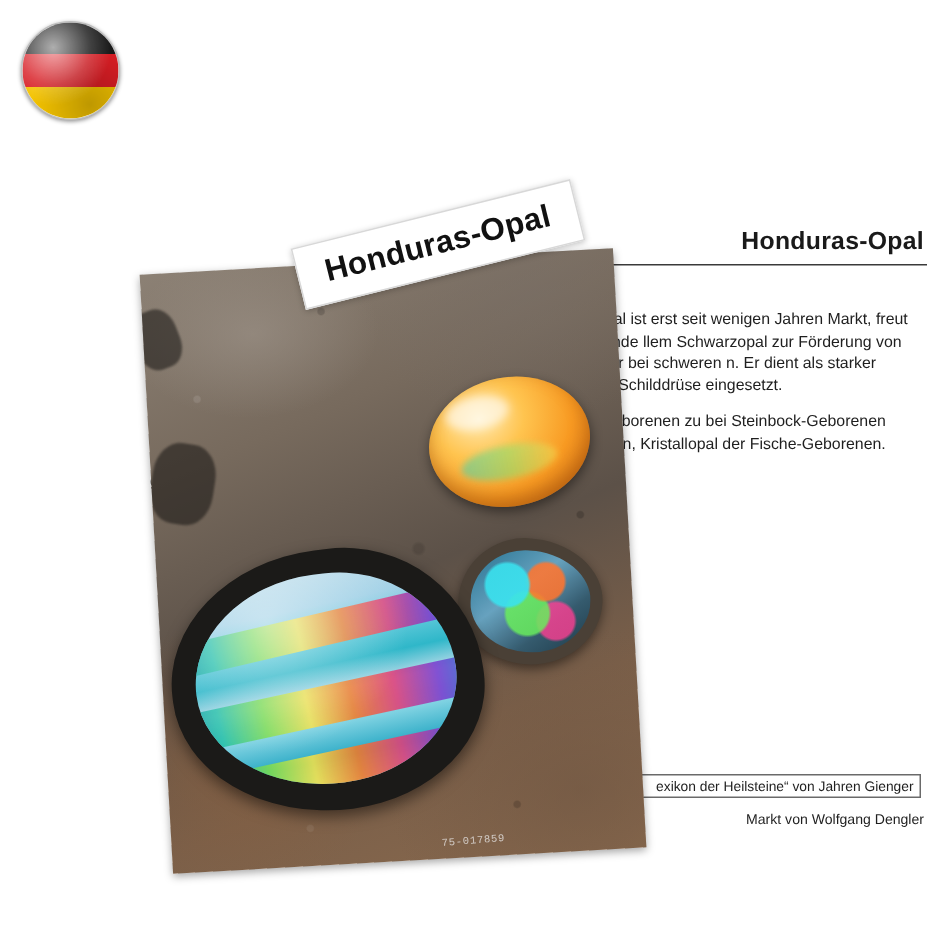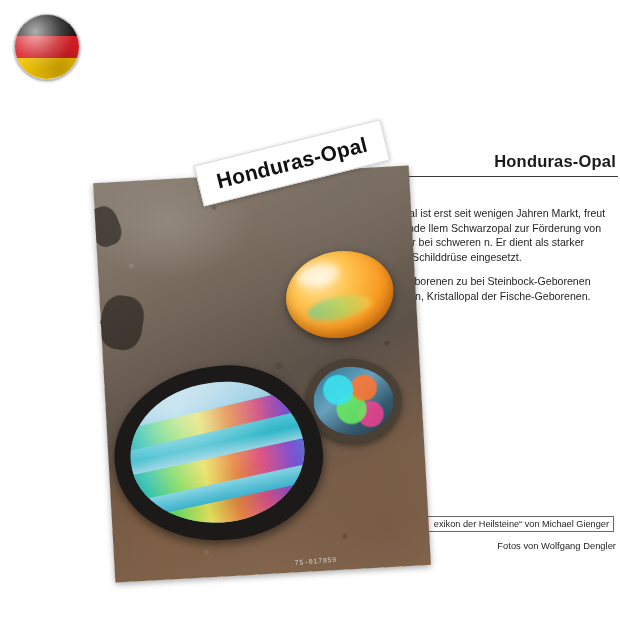--- a/index.html
+++ b/index.html
@@ -320,22 +320,22 @@
       <span>Der in einem Fair Trade Projekt                       erte Honduras-Opal ist erst seit wenigen Jahren                       Markt, freut sich jedoch zunehmender                       eit als Schmuckstein. In der Steinheilkunde                       llem Schwarzopal zur Förderung von                       de, Zuversicht und Lebenswillen eingesetzt,                       e in Lebenskrisen oder bei schweren                       n. Er dient als starker geistiger Schutzstein                       Harmonisierung von Herz, Lunge,                       drüse und Schilddrüse eingesetzt.</span>
     </p>
     <p>
       <span>nie verwendet Honduras-Schwarzopal,                       ationskraft der Skorpion-Geborenen zu                       bei Steinbock-Geborenen Lebens-                       Der weiße Veta-Opal unterstützt bei                       assermann-Geborenen, Kristallopal                       der Fische-Geborenen.</span>
     </p>
     <p>
       <span>g (Schwarzopal) bis selten                       l)</span>
     </p>
   </div>
 
-  <div class="source-line">exikon der Heilsteine“ von Michael Gienger</div>
-  <div class="credit-line">Fotos von Wolfgang Dengler</div>
+  <div class="source-line">exikon der Heilsteine“ von Jahren Gienger</div>
+  <div class="credit-line">Markt von Wolfgang Dengler</div>
 </div>
 
 <div id="photo-wrap">
   <div id="photo">
     <div class="speckle"></div>
 
     <div class="chip c1"></div>
     <div class="chip c2"></div>
 
     <div class="opal-amber">

